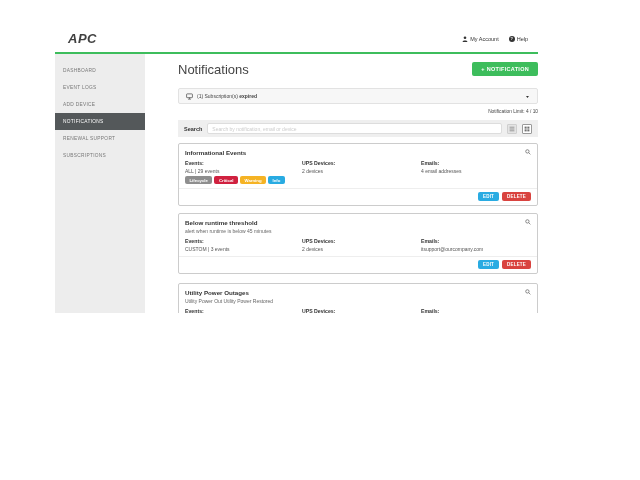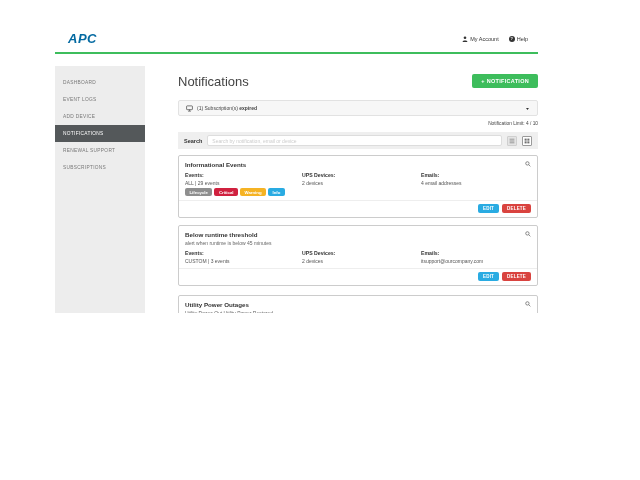--- a/index.html
+++ b/index.html
@@ -10,21 +10,21 @@
   
   .hdr { height:27px; display:flex; align-items:center; justify-content:space-between; padding:0 10px 0 13px; }
   .logo { font-size:13px; font-weight:800; font-style:italic; letter-spacing:.5px; }
   .hdr-right { display:flex; align-items:center; gap:10px; }
   .hdr-link { display:flex; align-items:center; gap:2px; font-size:5.5px; color:#333; cursor:pointer; }
   .help-circle { width:6px; height:6px; border-radius:50%; background:#333; color:#fff; font-size:4px;
                  display:flex; align-items:center; justify-content:center; font-weight:bold; }
   .green-line { height:2px; }
 
   
-  .body { display:flex; height:259px;margin-top:12px; }
+  .body { display:flex; height:259px; }
   .sidebar { width:90px; background:#ededed; padding-top:8px; flex-shrink:0; }
   .side-item { padding:6px 8px; font-size:4.8px; color:#787878; letter-spacing:.3px; cursor:pointer; }
   .side-item.active { background:#54585a; color:#fff; }
 
   .main { width:360px; margin-left:33px; }
 
   .title-row { margin-top:6px; display:flex; align-items:center; justify-content:space-between; height:18px; }
   .page-title { font-size:13px; color:#444; font-weight:400; }
   .new-btn { color:#fff; font-size:5.5px; font-weight:bold; padding:4px 9px; border:none; border-radius:2px;
              letter-spacing:.3px; cursor:pointer; }
@@ -63,21 +63,21 @@
                justify-content:flex-end; gap:3px; }
   .mini-btn { color:#fff; font-size:4.5px; font-weight:bold; border:none; border-radius:2px;
               padding:2px 5px; cursor:pointer; letter-spacing:.2px; }
 </style>
 </head>
 <body>
 
 <div class="app">
 
   <div class="hdr">
-    <div class="logo" style="color: #0369a1; font-style: italic;">APC</div>
+    <div class="logo" style="color: #404040; font-style: italic;">APC</div>
     <div class="hdr-right">
       <div class="hdr-link">
         <svg width="6" height="6" viewBox="0 0 10 10">
           <circle cx="5" cy="3" r="2.2" fill="#333"></circle>
             <path d="M1 10 C1 6.8 9 6.8 9 10 Z" fill="#333"></path>
         </svg>
         <span>My Account</span>
       </div>
       <div class="hdr-link">
         <span class="help-circle">?</span>

